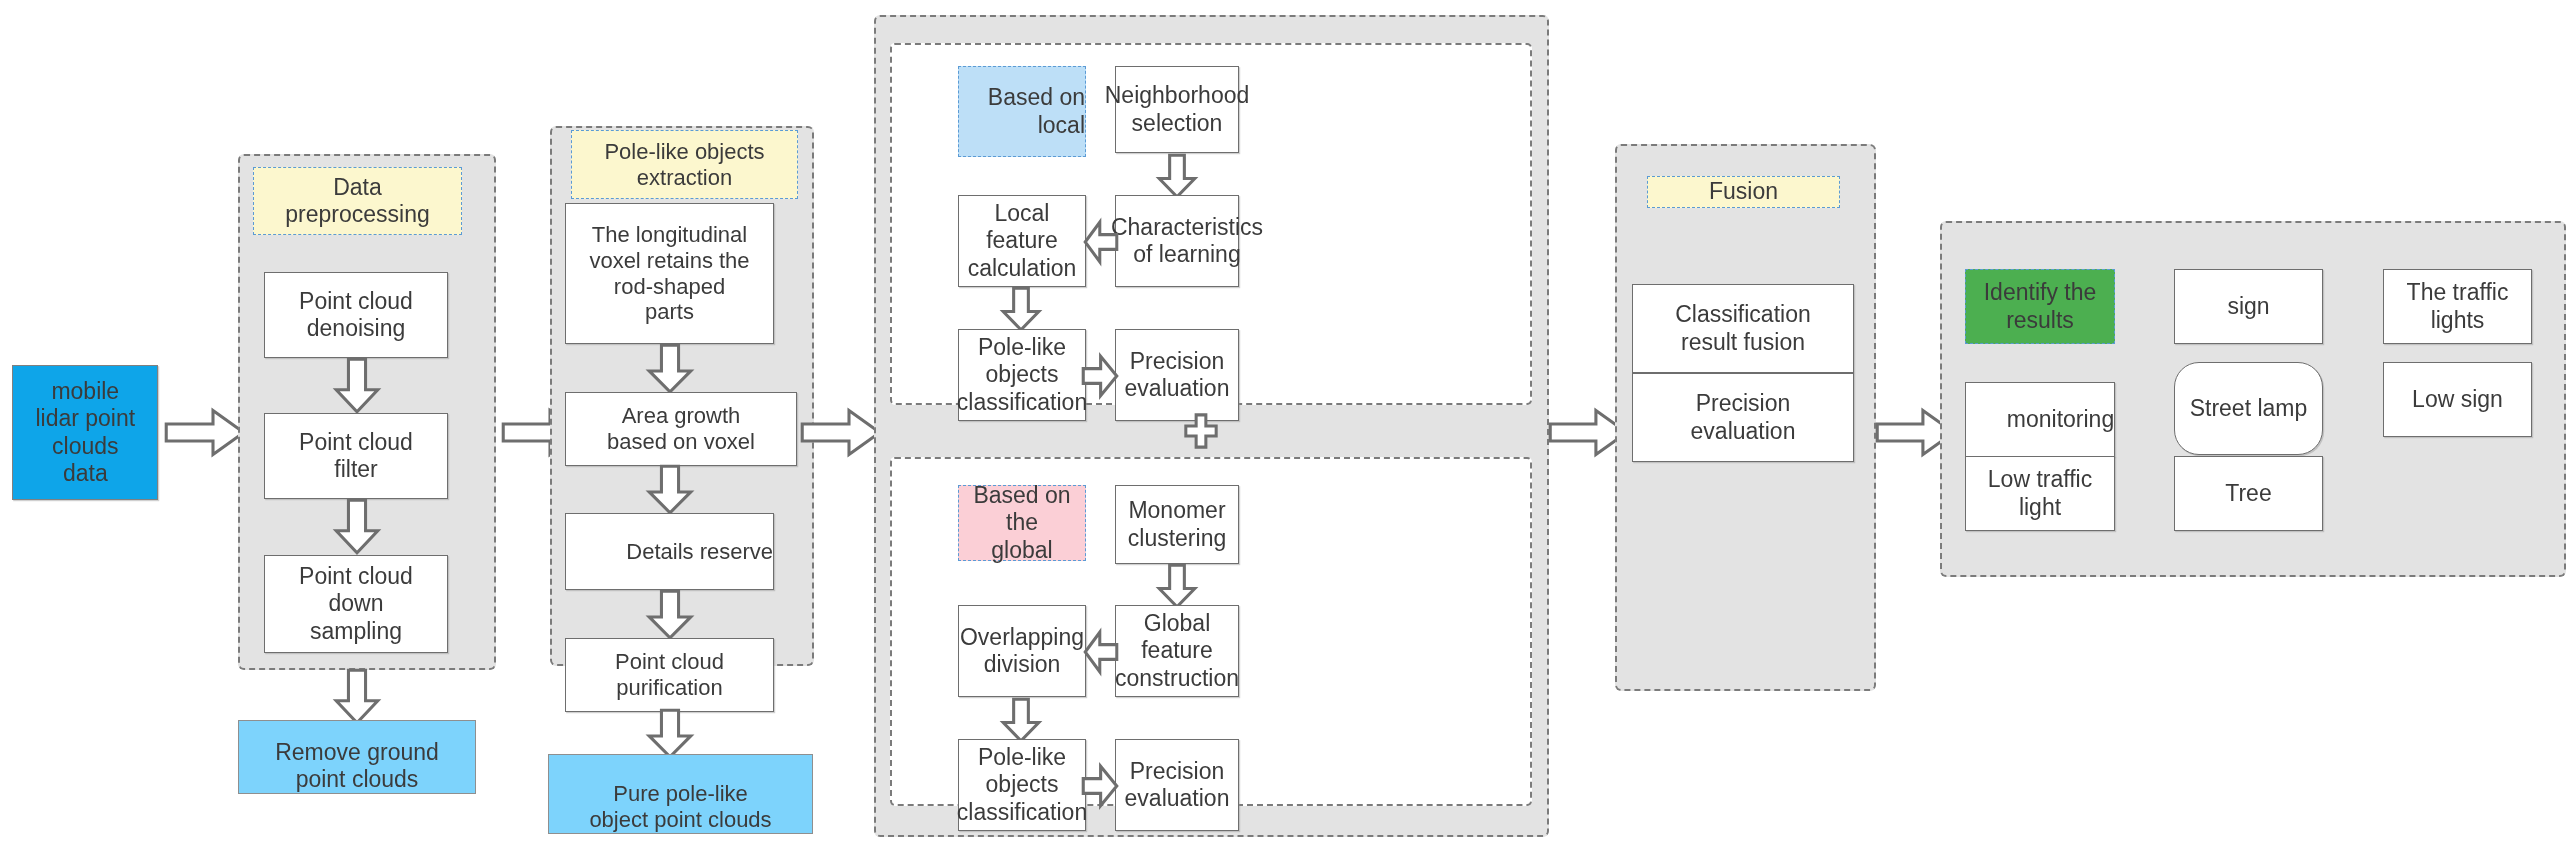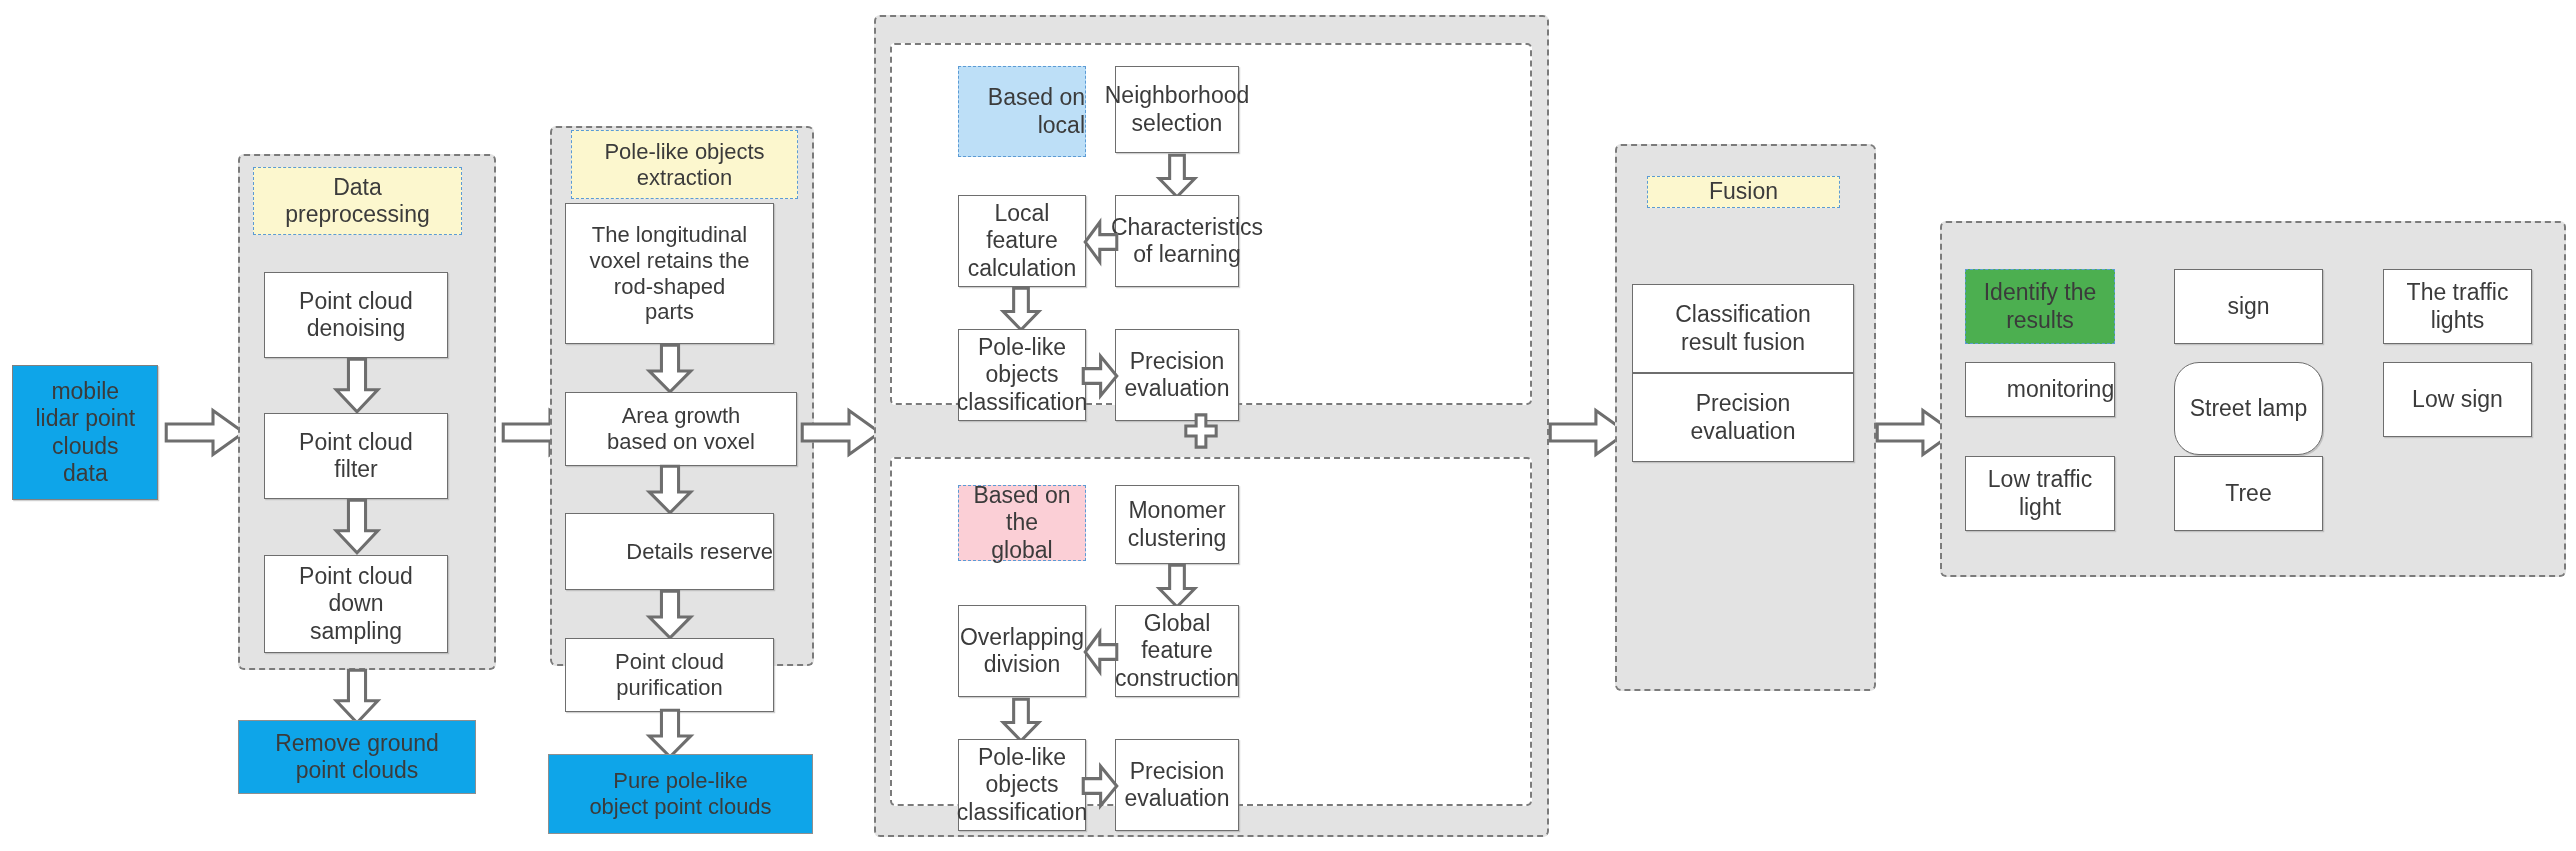--- a/index.html
+++ b/index.html
@@ -49,23 +49,24 @@
   .chip-pink{background:#FBCFD6;}
   .chip-green{background:#4CAF50;}
   
   .terminal{
     background:#0ea5e9;
     border:1.8px solid #808080;
     box-shadow:1.2px 1.2px 0 rgba(150,150,150,.45);
   }
   
   .output{
-    background:#0ea5e9;
+    background:#7dd3fc;
     border:1.8px solid #8F8F8F;
     color:#3b3b3b;
+    align-items:flex-end;
   }
   
   .arrow{pointer-events:none;}
   .arrow svg{display:block;width:100%;height:100%;overflow:visible;}
   .arrow svg polygon{fill:#FFFFFF;stroke:#6E6E6E;stroke-width:5;stroke-linejoin:miter;}
   .plus svg polygon{fill:#FFFFFF;stroke:#6E6E6E;stroke-width:5;}
   .t-xl{font-size:23px;}
   .t-lg{font-size:22px;}
 </style>
 </head>
@@ -315,21 +316,21 @@
   <div class="abs chip chip-green ctr t-xl" style="left:1965px;top:269px;width:150px;height:75px;">
     <span>Identify the<br>results</span>
   </div>
   <div class="abs node ctr t-xl" style="left:2174px;top:269px;width:149px;height:75px;">
     <span>sign</span>
   </div>
   <div class="abs node ctr t-xl" style="left:2383px;top:269px;width:149px;height:75px;">
     <span>The traffic<br>lights</span>
   </div>
 
-  <div class="abs node ctr t-xl" style="left:1965px;top:362px;width:150px;height:55px;padding-left:41px;">
+  <div class="abs node ctr t-xl" style="left:1965px;top:382px;width:150px;height:75px;padding-left:41px;">
     <span>monitoring</span>
   </div>
   <div class="abs node ctr t-xl" style="left:2174px;top:362px;width:149px;height:93px;border-radius:25px;">
     <span>Street lamp</span>
   </div>
   <div class="abs node ctr t-xl" style="left:2383px;top:362px;width:149px;height:75px;text-align:right;">
     <span>Low sign</span>
   </div>
 
   <div class="abs node ctr t-xl" style="left:1965px;top:456px;width:150px;height:75px;">

